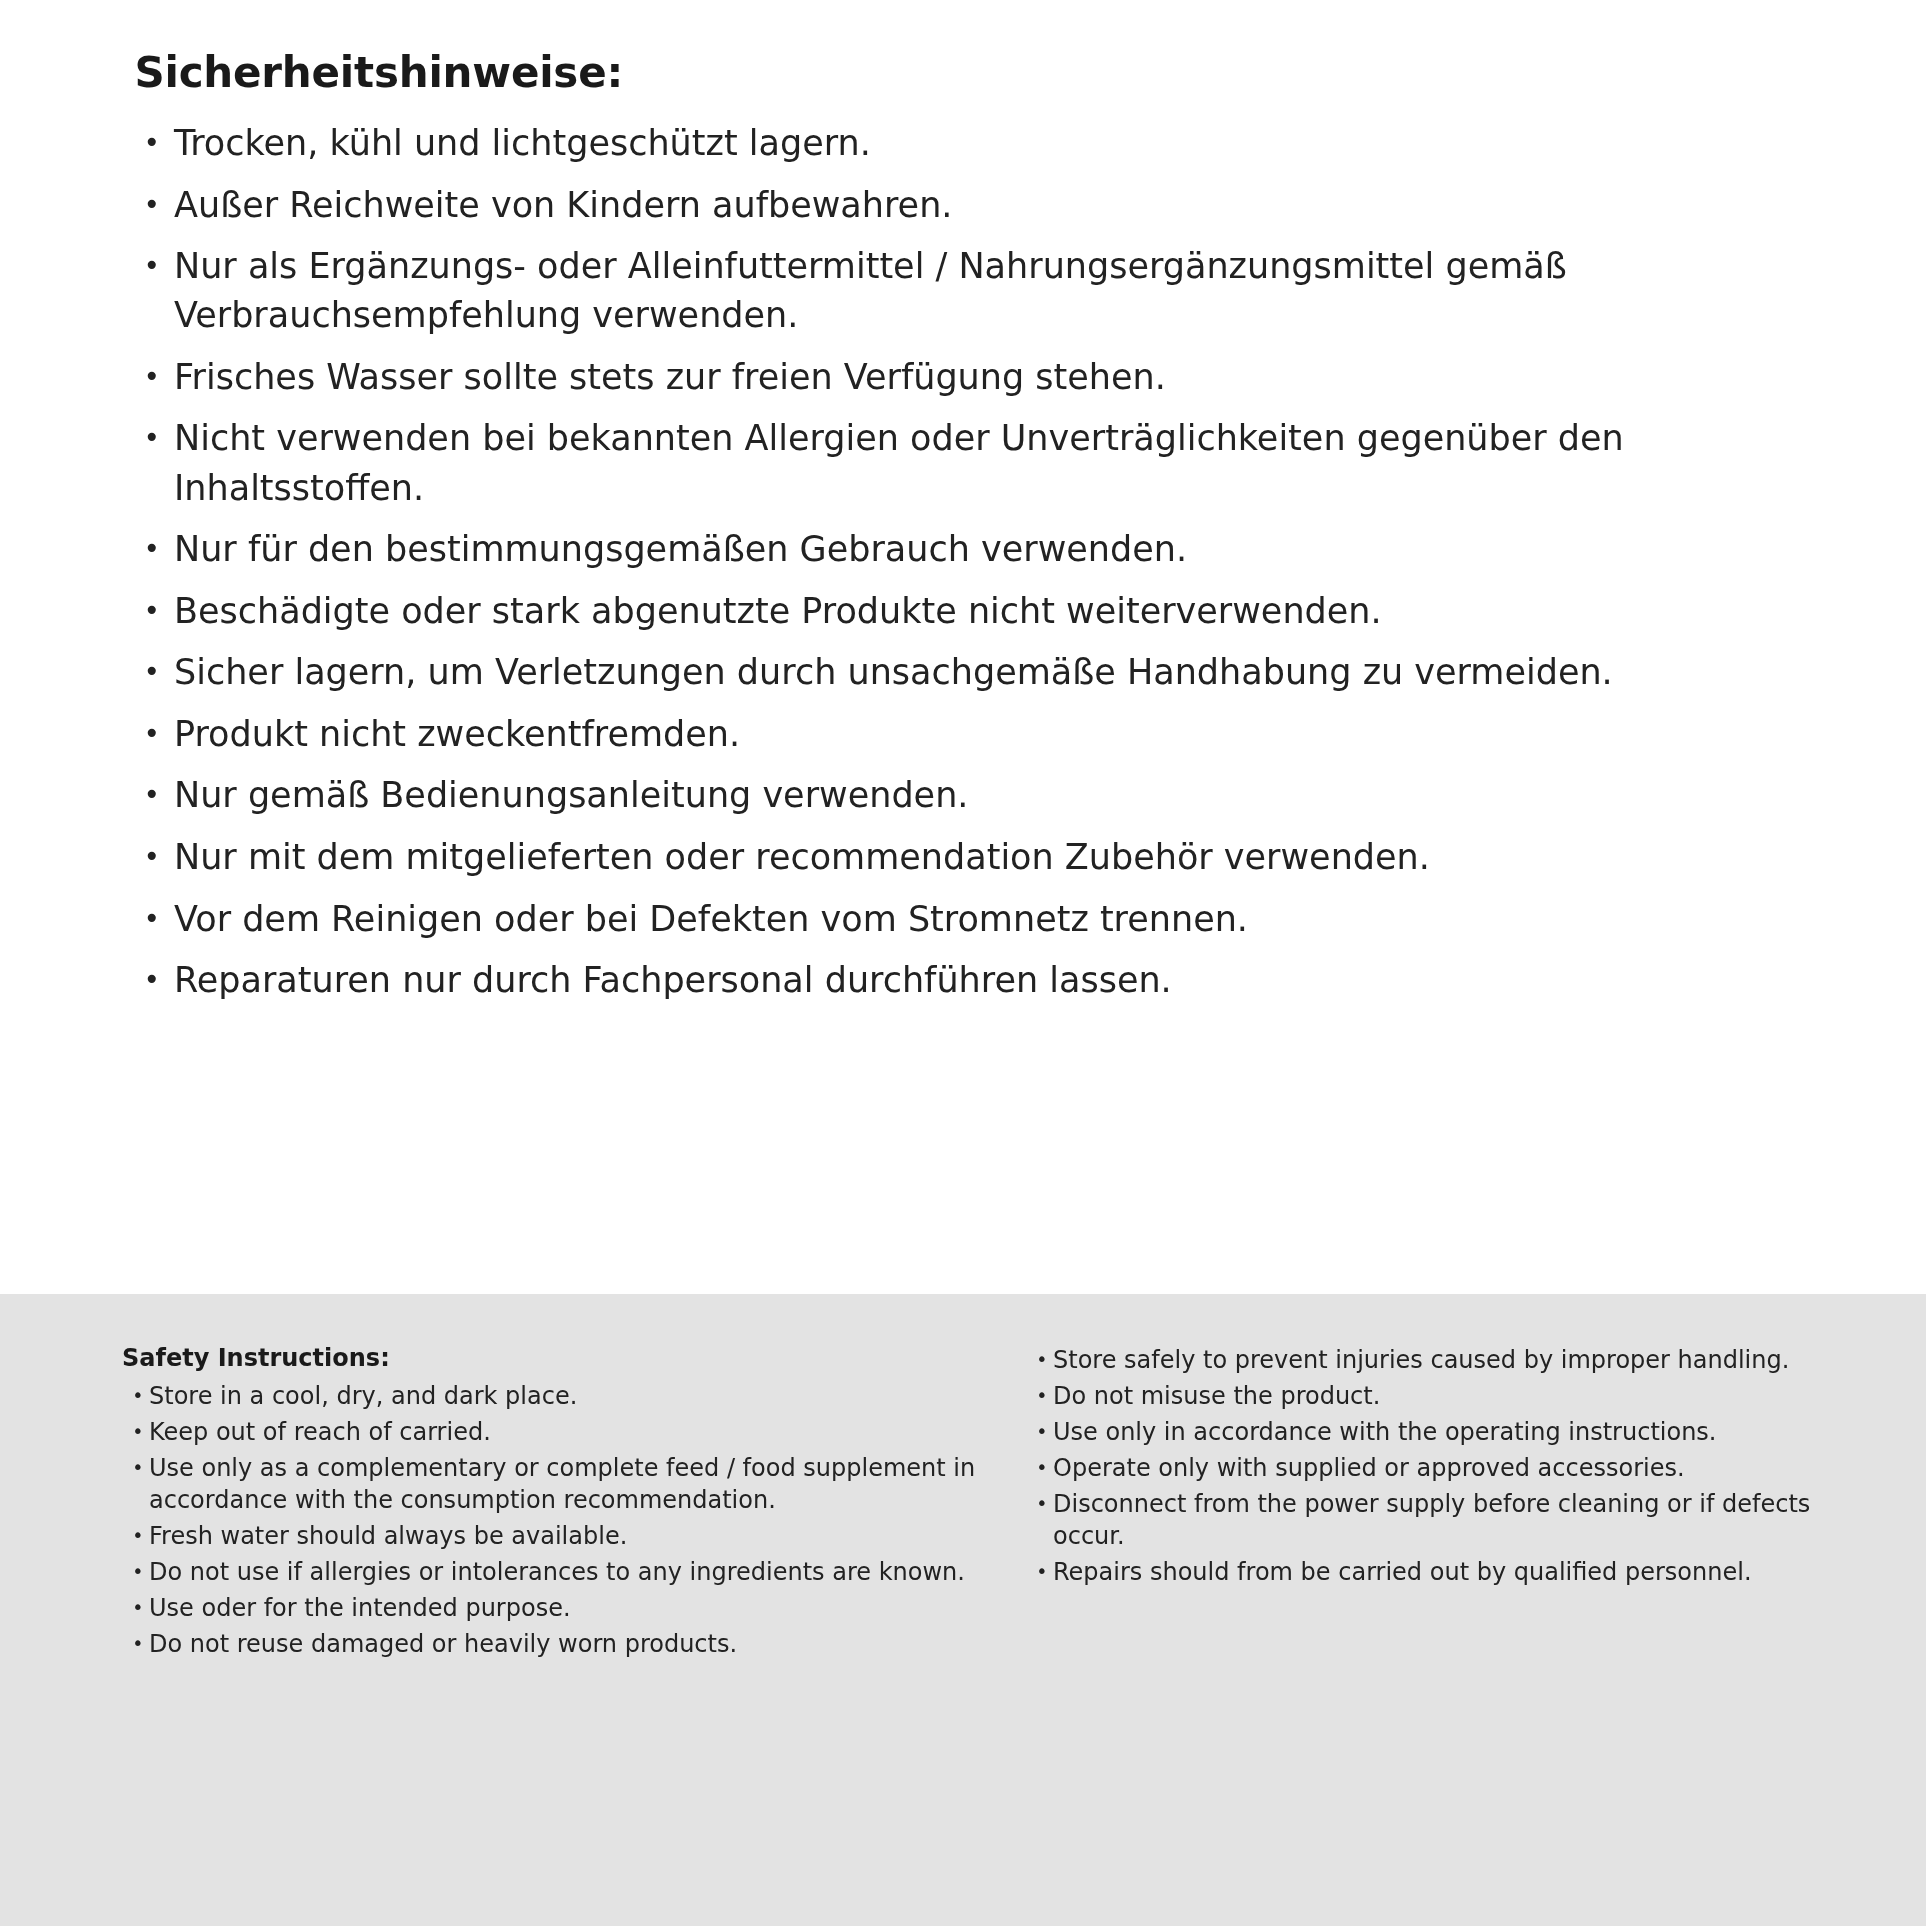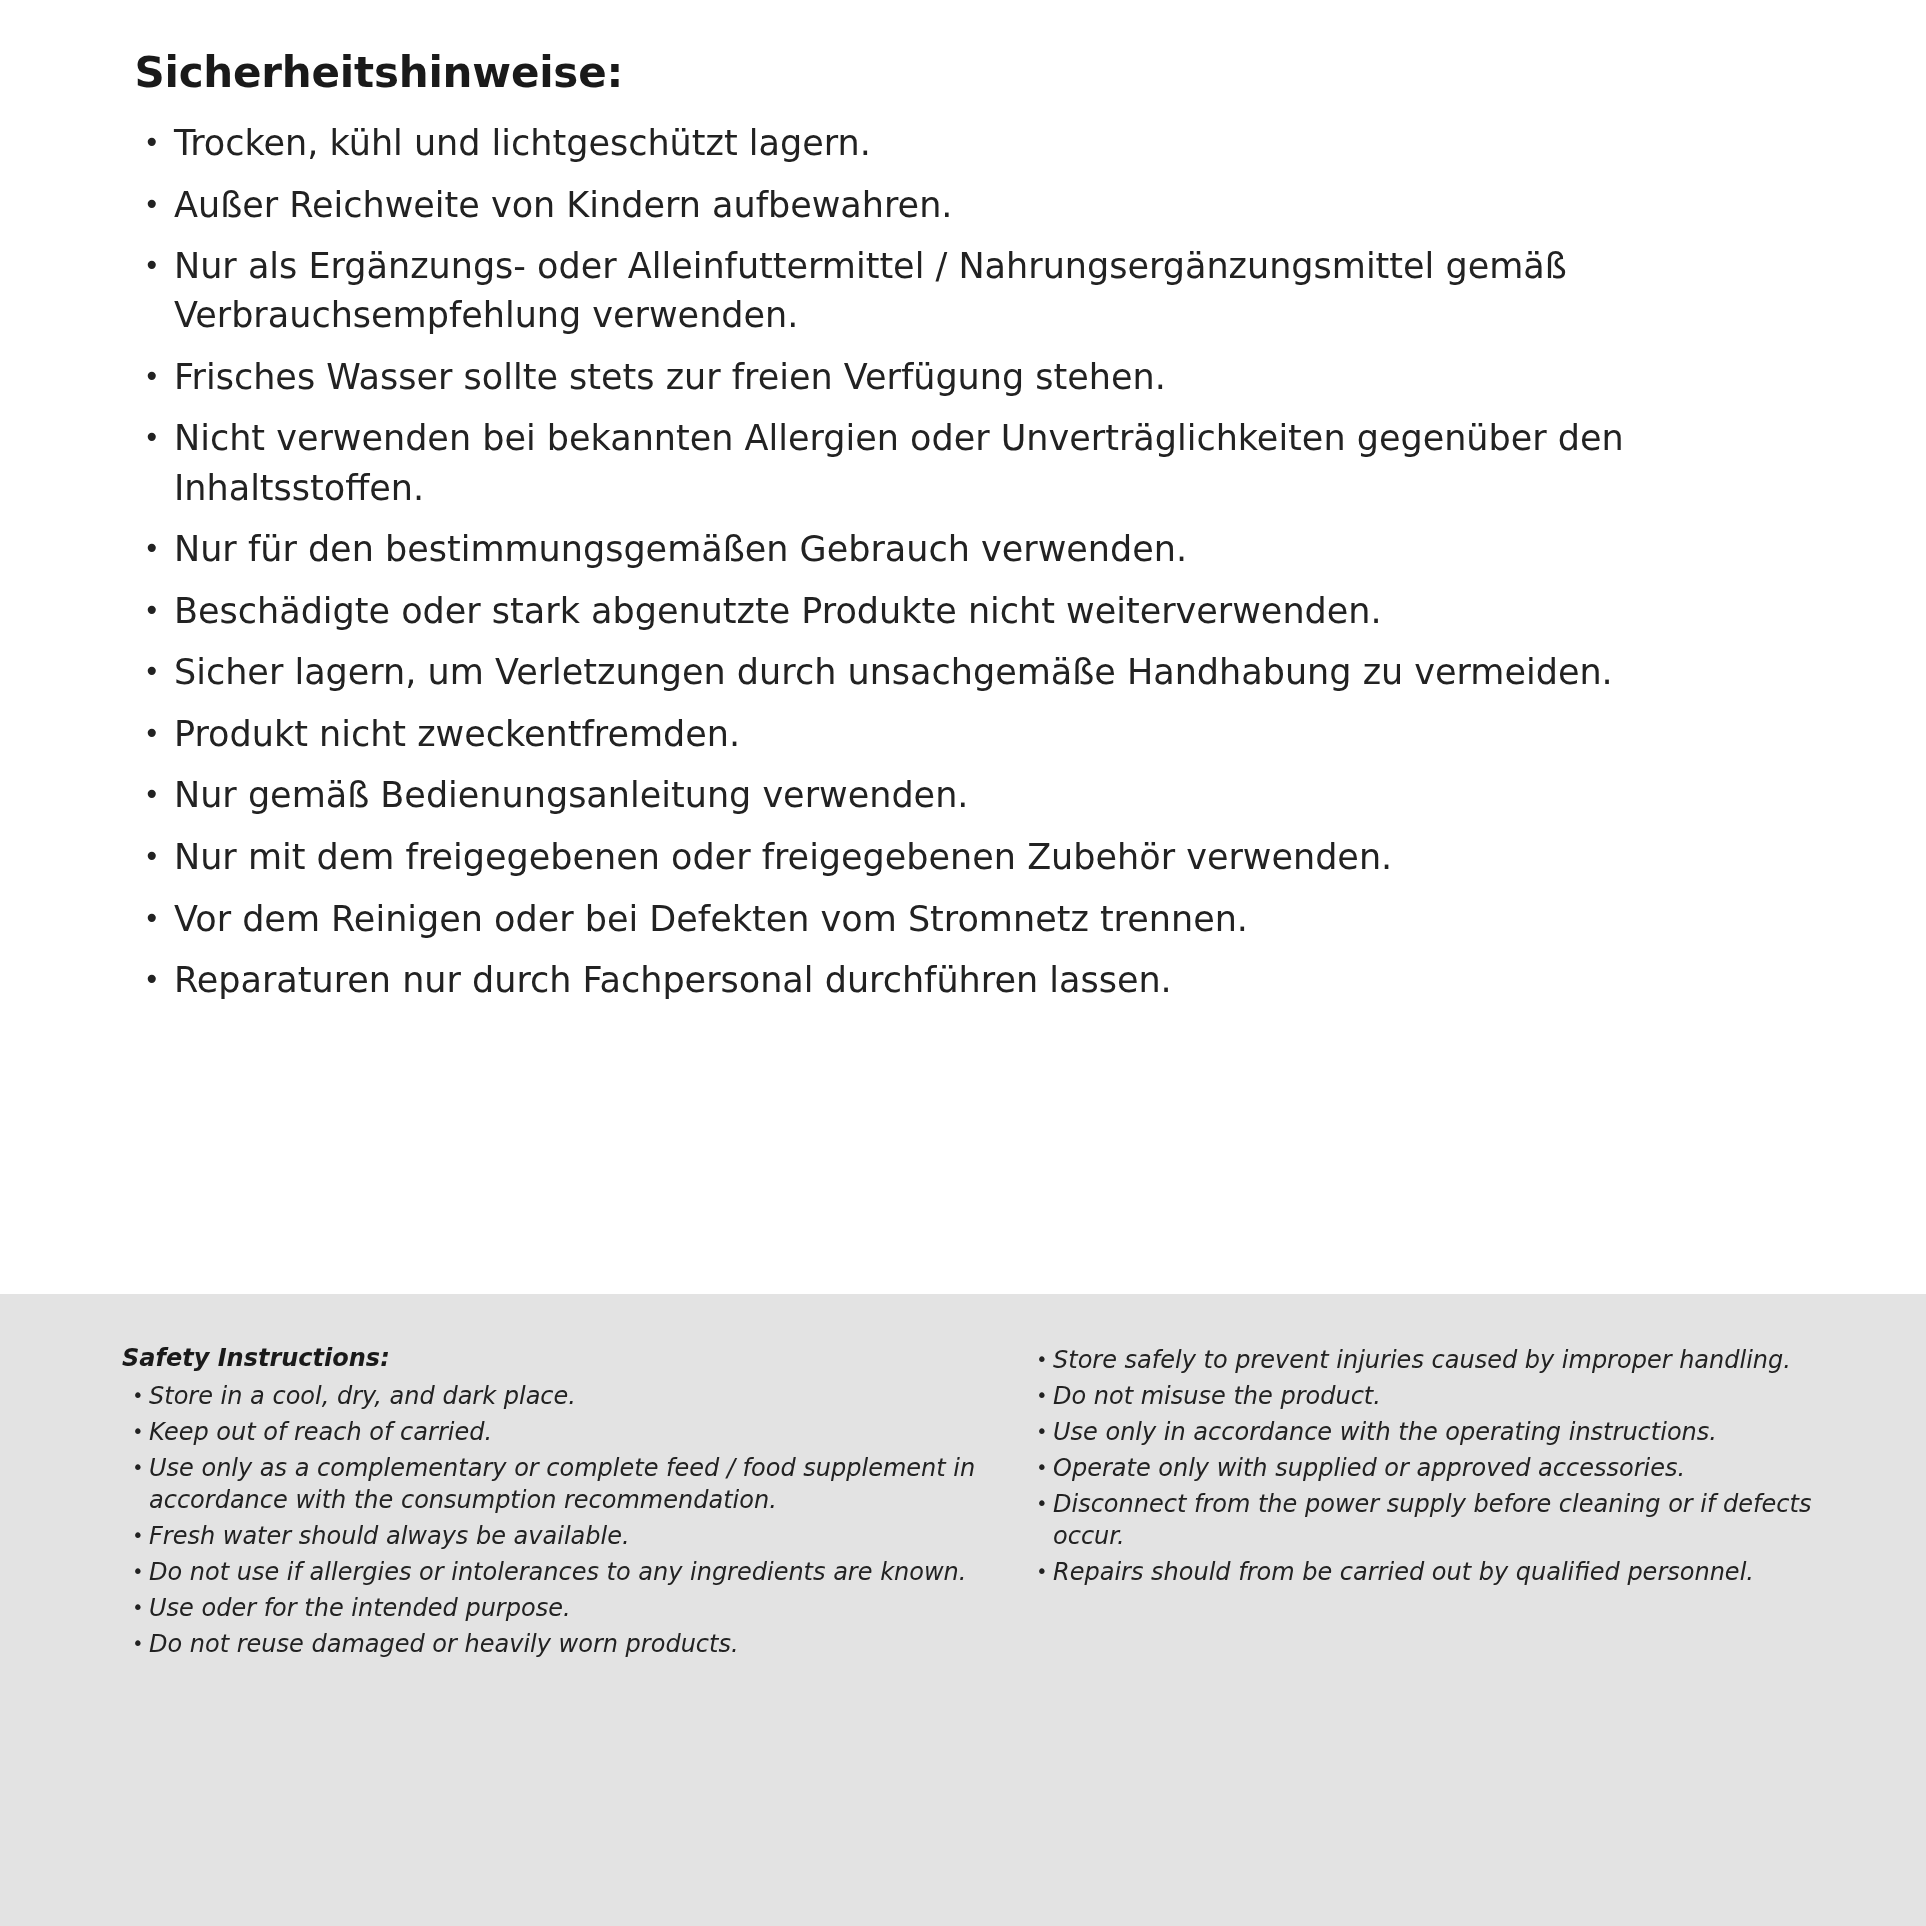--- a/index.html
+++ b/index.html
@@ -60,21 +60,20 @@
   .en-section {
     margin-top: auto;
     background: #e3e3e3;
     width: 100%;
     height: 632px;
     padding: 50px 71px 32px 122px;
     display: flex;
     flex-direction: row;
     align-items: flex-start;
     gap: 50px;
-    font-style: italic;
   }
   .en-col {
     width: 815px;
   }
   .en-col.left { width: 854px; }
   .en-title {
     font-size: 24px;
     font-weight: bold;
     color: #1a1a1a;
     margin: 0 0 7.7px 0;
@@ -113,21 +112,21 @@
       <li><span class="bullet">•</span><span>Trocken, kühl und lichtgeschützt lagern.</span></li>
       <li><span class="bullet">•</span><span>Außer Reichweite von Kindern aufbewahren.</span></li>
       <li><span class="bullet">•</span><span>Nur als Ergänzungs- oder Alleinfuttermittel / Nahrungsergänzungsmittel gemäß Verbrauchsempfehlung verwenden.</span></li>
       <li><span class="bullet">•</span><span>Frisches Wasser sollte stets zur freien Verfügung stehen.</span></li>
       <li><span class="bullet">•</span><span>Nicht verwenden bei bekannten Allergien oder Unverträglichkeiten gegenüber den Inhaltsstoffen.</span></li>
       <li><span class="bullet">•</span><span>Nur für den bestimmungsgemäßen Gebrauch verwenden.</span></li>
       <li><span class="bullet">•</span><span>Beschädigte oder stark abgenutzte Produkte nicht weiterverwenden.</span></li>
       <li><span class="bullet">•</span><span>Sicher lagern, um Verletzungen durch unsachgemäße Handhabung zu vermeiden.</span></li>
       <li><span class="bullet">•</span><span>Produkt nicht zweckentfremden.</span></li>
       <li><span class="bullet">•</span><span>Nur gemäß Bedienungsanleitung verwenden.</span></li>
-      <li><span class="bullet">•</span><span>Nur mit dem freigegebenen oder freigegebenen Zubehör verwenden.</span></li>
+      <li><span class="bullet">•</span><span>Nur mit dem mitgelieferten oder recommendation Zubehör verwenden.</span></li>
       <li><span class="bullet">•</span><span>Vor dem Reinigen oder bei Defekten vom Stromnetz trennen.</span></li>
       <li><span class="bullet">•</span><span>Reparaturen nur durch Fachpersonal durchführen lassen.</span></li>
     </ul>
   </section>
 
   <section class="en-section">
     <div class="en-col left">
       <div class="en-title">Safety Instructions:</div>
       <ul class="en-list">
         <li><span class="bullet">•</span><span>Store in a cool, dry, and dark place.</span></li>

